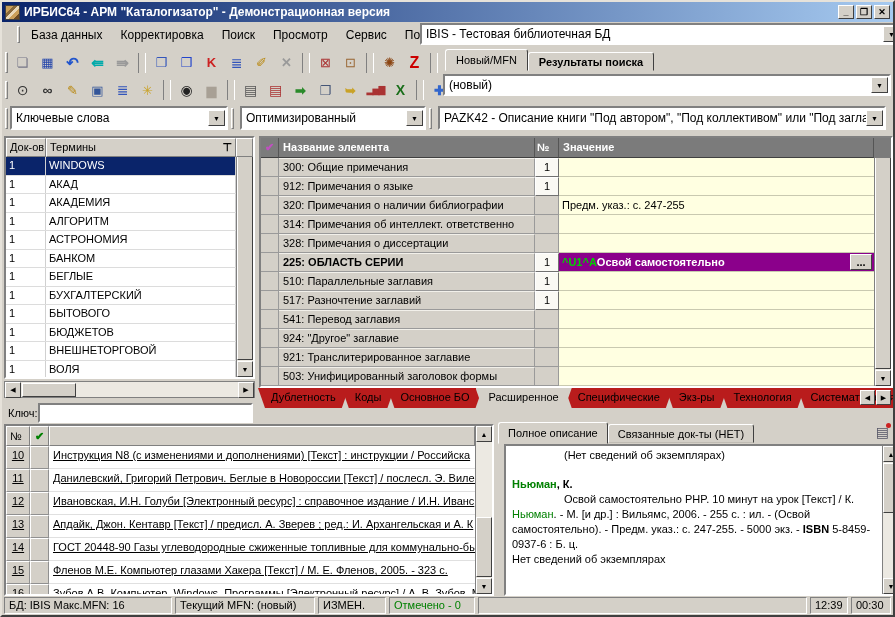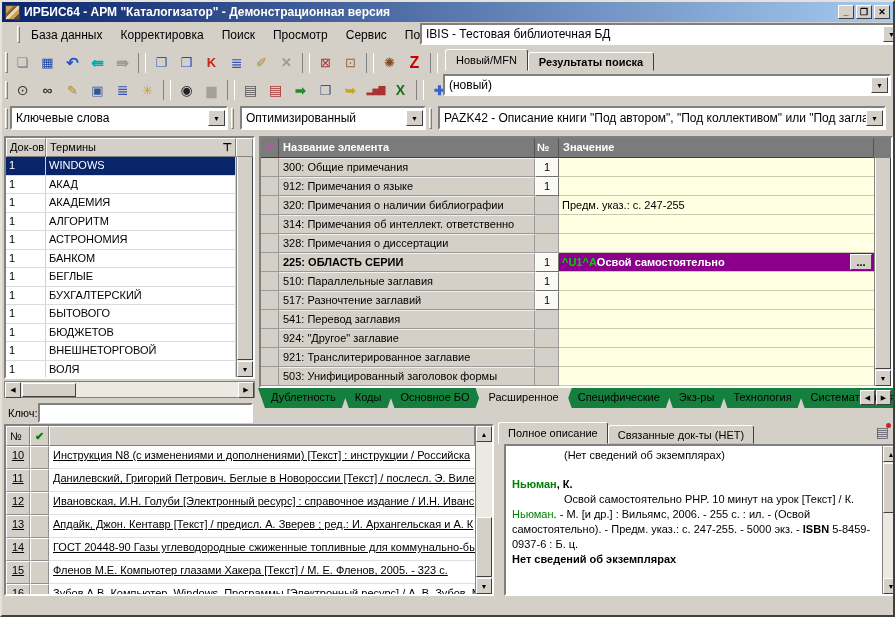--- a/index.html
+++ b/index.html
@@ -115,21 +115,21 @@
   .frow.special .fc-val{background:var(--special_value_bg,#8B008B);color:#fff;font-weight:bold;}
   .frow.special .codes{color:var(--codes_green,#00C000);}
   .more-btn{display:none;position:absolute;right:2px;top:1px;width:22px;height:16px;background:var(--face,#D4D0C8);
     border:1px solid;border-color:#fff #404040 #404040 #fff;color:#000;font-weight:bold;
     align-items:center;justify-content:center;line-height:8px;}
   .frow.special .more-btn{display:flex;}
   .fg-vscroll{top:0;bottom:0;}
   
   .sheet-tabs{position:absolute;left:0;top:254px;width:634px;height:20px;display:flex;align-items:stretch;
     padding-left:6px;background:var(--face,#D4D0C8);}
-  .stab{background:#15803d;clip-path:polygon(0 0,100% 0,calc(100% - 7px) 100%,7px 100%);
+  .stab{background:#b91c1c;clip-path:polygon(0 0,100% 0,calc(100% - 7px) 100%,7px 100%);
     padding:0 13px;line-height:18px;margin-left:-7px;white-space:nowrap;filter:drop-shadow(1px 1px 0 #808080);}
   .stab.active{background:var(--face,#D4D0C8);z-index:2;}
   .tab-pager{margin-left:auto;display:flex;gap:1px;align-items:center;padding-right:1px;}
   .pager-btn{width:15px;height:15px;background:var(--face,#D4D0C8);border:1px solid;border-color:#fff #404040 #404040 #fff;
     display:flex;align-items:center;justify-content:center;font-size:7px;}
   
   .bottom-left{left:0;top:420px;width:492px;height:174px;}
   .rec-list{position:absolute;left:2px;top:2px;width:490px;height:172px;background:#fff;
     border:2px solid;border-color:#808080 #fff #fff #808080;overflow:hidden;}
   .r-head{display:flex;height:20px;position:relative;z-index:1;}
@@ -155,21 +155,21 @@
   .dtab.active{height:22px;line-height:21px;z-index:2;border-bottom-color:var(--face,#D4D0C8);}
   .print-desc{position:absolute;right:4px;top:2px;font-size:14px;color:#556;}
   .print-desc:after{content:"";position:absolute;right:-2px;top:-1px;width:5px;height:5px;border-radius:50%;background:#cc2222;}
   .desc-body{position:absolute;left:8px;top:22px;width:397px;height:152px;background:#fff;
     border:2px solid;border-color:#808080 #fff #fff #808080;overflow:hidden;padding:2px 20px 2px 6px;line-height:15px;}
   .desc-body p{margin:0;}
   .p-ind{padding-left:52px;margin-bottom:14px !important;}
   .green{color:var(--status_green,#008000);}
   .p-author{font-weight:bold;}
   .p-body{text-indent:52px;}
-  .p-last{font-weight:bold;}
+  .p-last{font-weight:normal;}
   .desc-vscroll{top:0;bottom:0;}
   
   .statusbar{left:0;top:594px;width:891px;height:19px;display:flex;align-items:center;gap:3px;padding:0 2px;}
   .sp{border:1px solid;border-color:#808080 #fff #fff #808080;height:17px;line-height:15px;padding:0 4px;
     white-space:nowrap;overflow:hidden;}
   .sp1{width:168px;}  .sp2{width:140px;}  .sp3{width:68px;}
   .sp4{width:86px;color:var(--status_green,#008000);}
   .sp5{flex:1;}  .sp6{width:38px;}  .sp7{width:40px;}
 </style>
 </head>
@@ -713,35 +713,44 @@
       <div class="vscroll rl-vscroll">
         <span class="sb-btn sb-top">▲</span>
         <span class="sb-thumb" style="bottom:17px;height:60px;"></span>
         <span class="sb-btn sb-bot">▼</span>
       </div>
     </div>
   </div>
 
   <div class="abs bottom-right">
     <div class="desc-tabs">
-      <span class="dtabs-wrap" style="display:flex;align-items:flex-end;">
+      <span class="dtabs-wrap" style="display:flex;align-items:center;">
 
           <span class="dtab active">Полное описание</span>
 
           <span class="dtab">Связанные док-ты (НЕТ)</span>
         </span>
       <span class="print-desc">▤</span>
     </div>
     <div class="desc-body">
       <p class="p-ind">(Нет сведений об экземплярах)</p>
       <p class="p-author"><span class="green">Ньюман</span><span>, К.</span></p>
       <p class="p-body"><span>Освой самостоятельно PHP. 10 минут на урок [Текст] / К. </span><span class="green">Ньюман</span><span>. - М. [и др.] : Вильямс, 2006. - 255 с. : ил. - (Освой самостоятельно). - Предм. указ.: с. 247-255. - 5000 экз. - </span><b>ISBN</b><span> 5-8459-0937-6 : Б. ц.</span></p>
       <p class="p-last">Нет сведений об экземплярах</p>
       <div class="vscroll desc-vscroll">
         <span class="sb-btn sb-top">▲</span>
         <span class="sb-thumb" style="top:17px;height:50px;"></span>
         <span class="sb-btn sb-bot">▼</span>
       </div>
     </div>
   </div>
 
+  <div class="abs statusbar">
+    <span class="sp sp1">БД: IBIS Макс.MFN: 16</span>
+    <span class="sp sp2">Текущий MFN: (новый)</span>
+    <span class="sp sp3">ИЗМЕН.</span>
+    <span class="sp sp4">Отмечено - 0</span>
+    <span class="sp sp5"></span>
+    <span class="sp sp6">12:39</span>
+    <span class="sp sp7">00:30</span>
+  </div>
 
 </div>
 
 </body></html>

